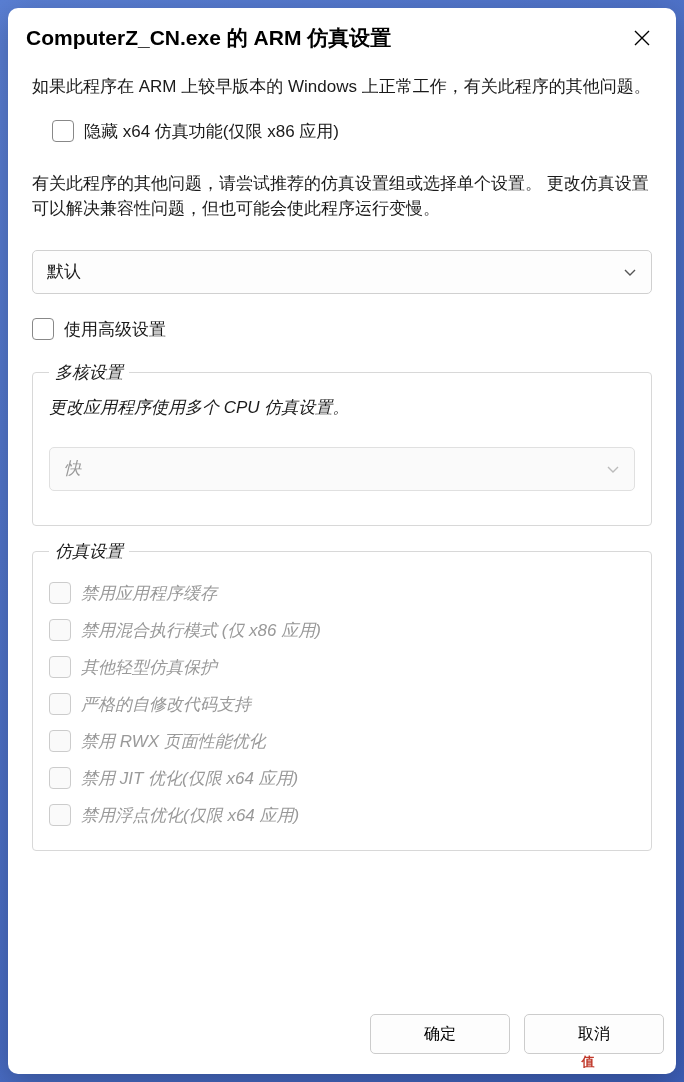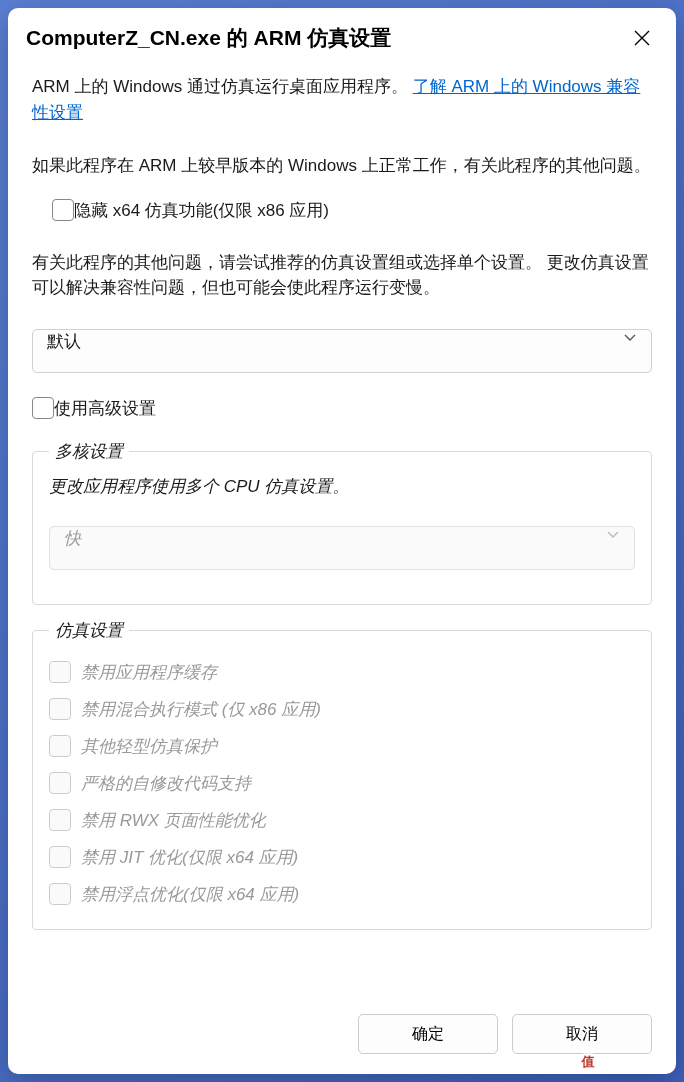--- a/index.html
+++ b/index.html
@@ -51,20 +51,21 @@
   overflow-y: auto;
   font-size: 17px;
   color: #1a1a1a;
 }
 .intro-text { line-height: 1.5; margin-bottom: 28px; }
 .link { color: #0066cc; text-decoration: underline; cursor: pointer; }
 .paragraph { line-height: 1.5; margin-bottom: 14px; }
 .checkbox-row {
   display: flex;
   align-items: center;
+  gap: 10px;
   padding: 6px 0;
   margin-left: 20px;
   margin-bottom: 22px;
 }
 .checkbox-row.tight { margin-left: 0; margin-bottom: 8px; }
 .checkbox {
   width: 22px;
   height: 22px;
   border: 1.5px solid #888;
   border-radius: 4px;
@@ -75,20 +76,21 @@
 .checkbox.disabled { border-color: #ccc; background: #fafafa; cursor: default; }
 .cb-label { font-size: 17px; }
 .cb-label.disabled { color: #999; }
 .select {
   width: 100%;
   height: 44px;
   border: 1px solid #d0d0d0;
   border-radius: 5px;
   background: #fdfdfd;
   display: flex;
+  align-items: center;
   justify-content: space-between;
   padding: 0 14px;
   cursor: pointer;
   margin-top: 28px;
   margin-bottom: 18px;
   font-size: 17px;
 }
 .select.disabled { color: #999; cursor: default; background: #fafafa; border-color: #e0e0e0; }
 .chevron { display: flex; }
 fieldset {
@@ -107,21 +109,21 @@
 .fs-checkbox-row {
   display: flex;
   align-items: center;
   gap: 10px;
   padding: 7px 0;
 }
 .footer {
   display: flex;
   justify-content: flex-end;
   gap: 14px;
-  padding: 14px 24px 20px 24px;
+  padding: 14px 12px 20px 24px;
 }
 .btn {
   min-width: 140px;
   height: 40px;
   border: 1px solid #ccc;
   border-radius: 5px;
   background: #fdfdfd;
   font-size: 16px;
   cursor: pointer;
   display: flex;
@@ -155,24 +157,20 @@
     <div class="title">ComputerZ_CN.exe 的 ARM 仿真设置</div>
     <div class="close-btn">
       <svg viewBox="0 0 16 16">
           <path d="M1 1 L15 15 M15 1 L1 15" stroke="#000" stroke-width="1.4" fill="none"></path>
         </svg>
     </div>
   </div>
 
   <div class="content">
 
-    <div class="intro-text">
-      <span>ARM 上的 Windows 通过仿真运行桌面应用程序。</span>
-      <span class="link">了解 ARM 上的 Windows 兼容性设置</span>
-    </div>
 
     <div class="paragraph">如果此程序在 ARM 上较早版本的 Windows 上正常工作，有关此程序的其他问题。</div>
 
     <div class="checkbox-row">
       <div class="checkbox"></div>
       <span class="cb-label">隐藏 x64 仿真功能(仅限 x86 应用)</span>
     </div>
 
     <div class="paragraph">有关此程序的其他问题，请尝试推荐的仿真设置组或选择单个设置。 更改仿真设置可以解决兼容性问题，但也可能会使此程序运行变慢。</div>
 

